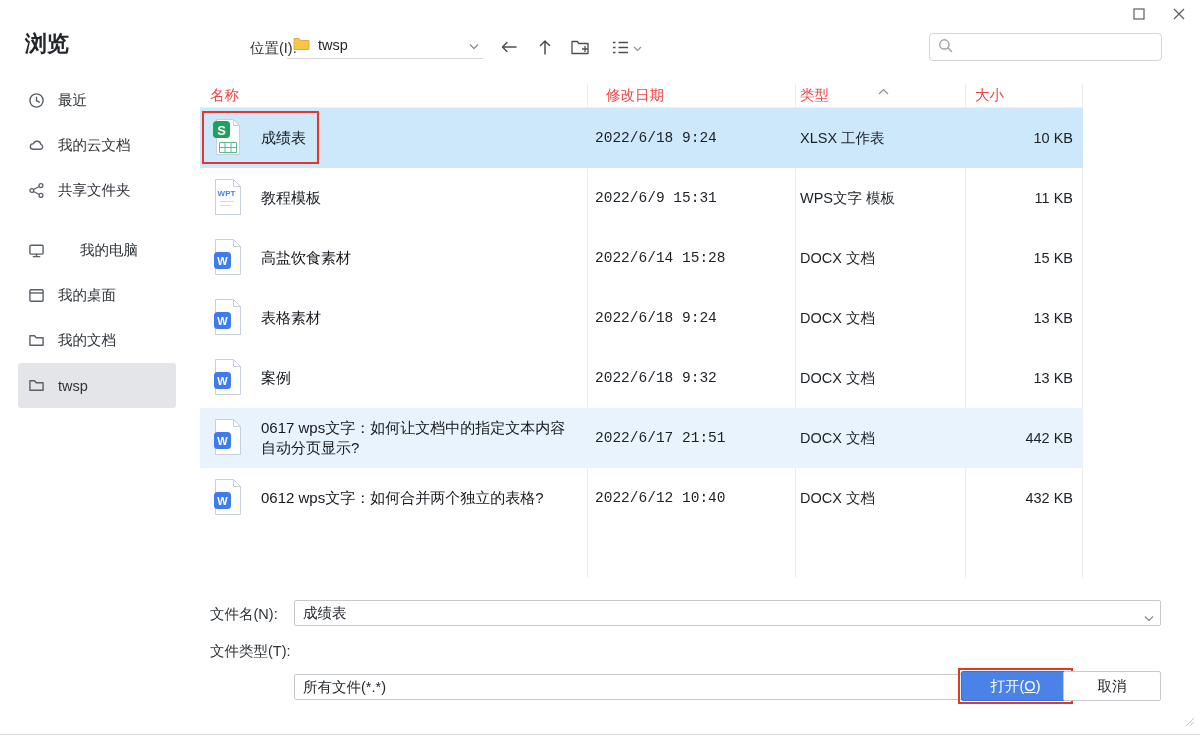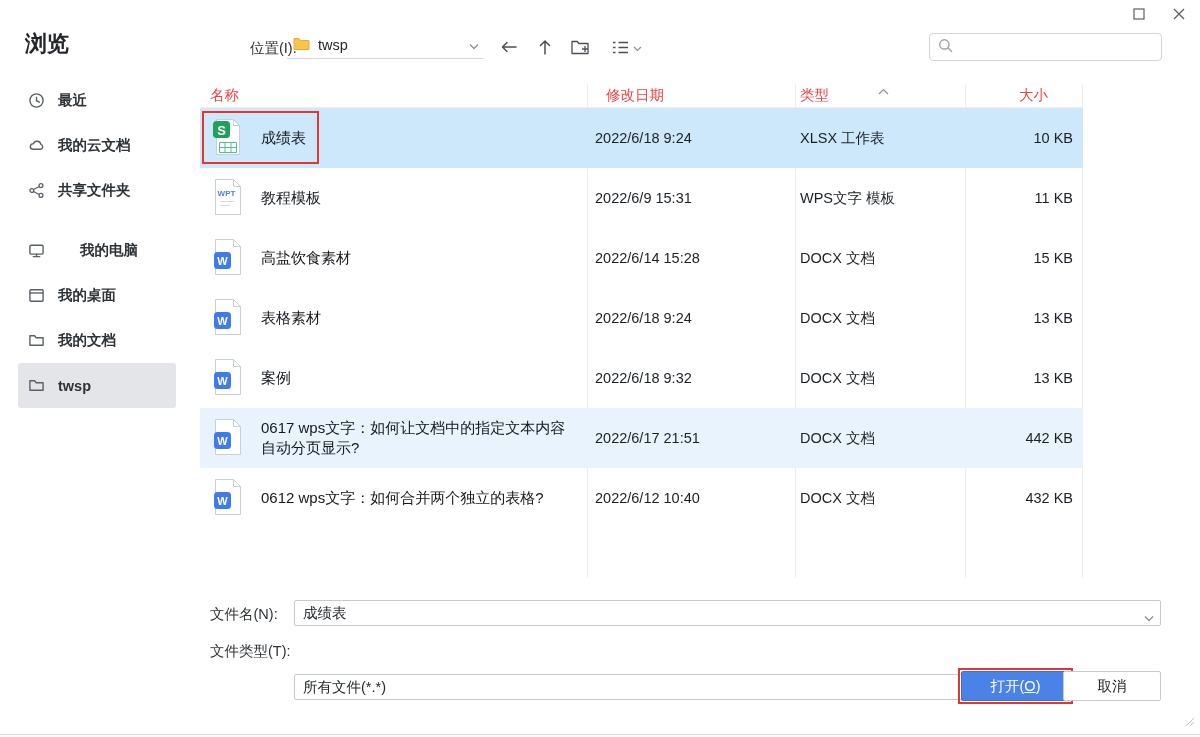--- a/index.html
+++ b/index.html
@@ -20,41 +20,41 @@
                display:flex; align-items:center; gap:8px; padding:0 4px 0 6px; }
   .loc-combo .loc-value { font-size:14.5px; color:#23272c; flex:1; }
   .tbtn { position:absolute; top:35px; width:26px; height:24px; display:flex; align-items:center; justify-content:center; cursor:default; }
   .tbtn.view { width:42px; }
   .search { position:absolute; right:38px; top:33px; width:233px; height:28px; border:1px solid #d2d5d9; border-radius:4px;
             display:flex; align-items:center; padding:0 8px; gap:6px; background:#fff; }
   .search input { border:none; outline:none; flex:1; font-size:14px; font-family:inherit; background:transparent; }
 
   
   .sidebar { position:absolute; left:18px; top:78px; width:158px; }
-  .sb-item { height:45px; display:flex; align-items:center; gap:13px; padding-left:10px; font-size:14.5px; color:#2e3338; border-radius:3px; cursor:default;font-weight:bold; }
+  .sb-item { height:45px; display:flex; align-items:center; gap:13px; padding-left:10px; font-size:14.5px; color:#2e3338; border-radius:3px; cursor:default; }
   .sb-item.gap { margin-top:15px;gap:35px; }
   .sb-item.selected { background:var(--sidebar-selected,#e3e5e9); }
   .sb-ic { width:17px; height:17px; display:flex; align-items:center; justify-content:center; }
 
   
   .filearea { position:absolute; left:200px; top:84px; width:883px; }
   .col-divider { position:absolute; top:0; width:1px; height:494px; background:#ededee; }
   .cols-header { position:relative; display:grid; grid-template-columns:387px 208px 170px 118px; height:24px; align-items:center;
                  font-size:14.5px; color:#ef4444; border-bottom:1px solid #efefef; }
   .cols-header .c1 { padding-left:10px; } .cols-header .c2 { padding-left:19px; }
-  .cols-header .c3 { padding-left:5px;font-family:Liberation Mono, monospace; } .cols-header .c4 { padding-left:10px;margin-left:44px; }
+  .cols-header .c3 { padding-left:5px;font-family:Liberation Mono, monospace; } .cols-header .c4 { padding-left:10px; }
   .sort-ic { position:absolute; left:678px; top:-2px; }
   .list-body { position:relative; }
   .frow { position:relative; display:grid; grid-template-columns:387px 208px 170px 118px; height:60px; align-items:center; font-size:14.5px; }
   .frow.sel { background:var(--selected-row,#cde7fb); }
   .frow.tint { background:var(--tinted-row,#e9f3fd); }
   .fname-cell { display:flex; align-items:center; gap:19px; padding-left:12px; }
   .fname { font-size:15px; color:#14181d; max-width:312px; line-height:1.35; }
   .fdate, .ftype { color:#1b2026; }
-  .fdate { padding-left:8px; } .ftype { padding-left:5px; }
+  .fdate { padding-left:8px;font-family:Liberation Mono, monospace; } .ftype { padding-left:5px; }
   .fsize { text-align:right; padding-right:10px; color:#1b2026; }
   .redbox-row { position:absolute; left:2px; top:3px; width:117px; height:53px; border:2px solid var(--annotation-red,#e3372e); pointer-events:none; }
 
   
   .flabel { position:absolute; left:210px; font-size:14.5px; color:#2e3338; }
   .fcombo { position:absolute; left:294px; width:867px; height:26px; }
   .fcombo input { width:100%; height:100%; border:1px solid #c6cacf; border-radius:2px; padding:0 26px 0 8px; font-size:14.5px; font-family:inherit; color:#23272c; outline:none; }
   .fcombo .chev { position:absolute; right:7px; top:8px; }
   .open-wrap { position:absolute; left:958px; top:668px; border:2px solid var(--annotation-red,#e3372e); padding:1px; }
   .btn-open { display:block; width:109px; height:30px; background:var(--accent-blue,#4a82e8); color:#fff; border:1px solid #3a72d8;

